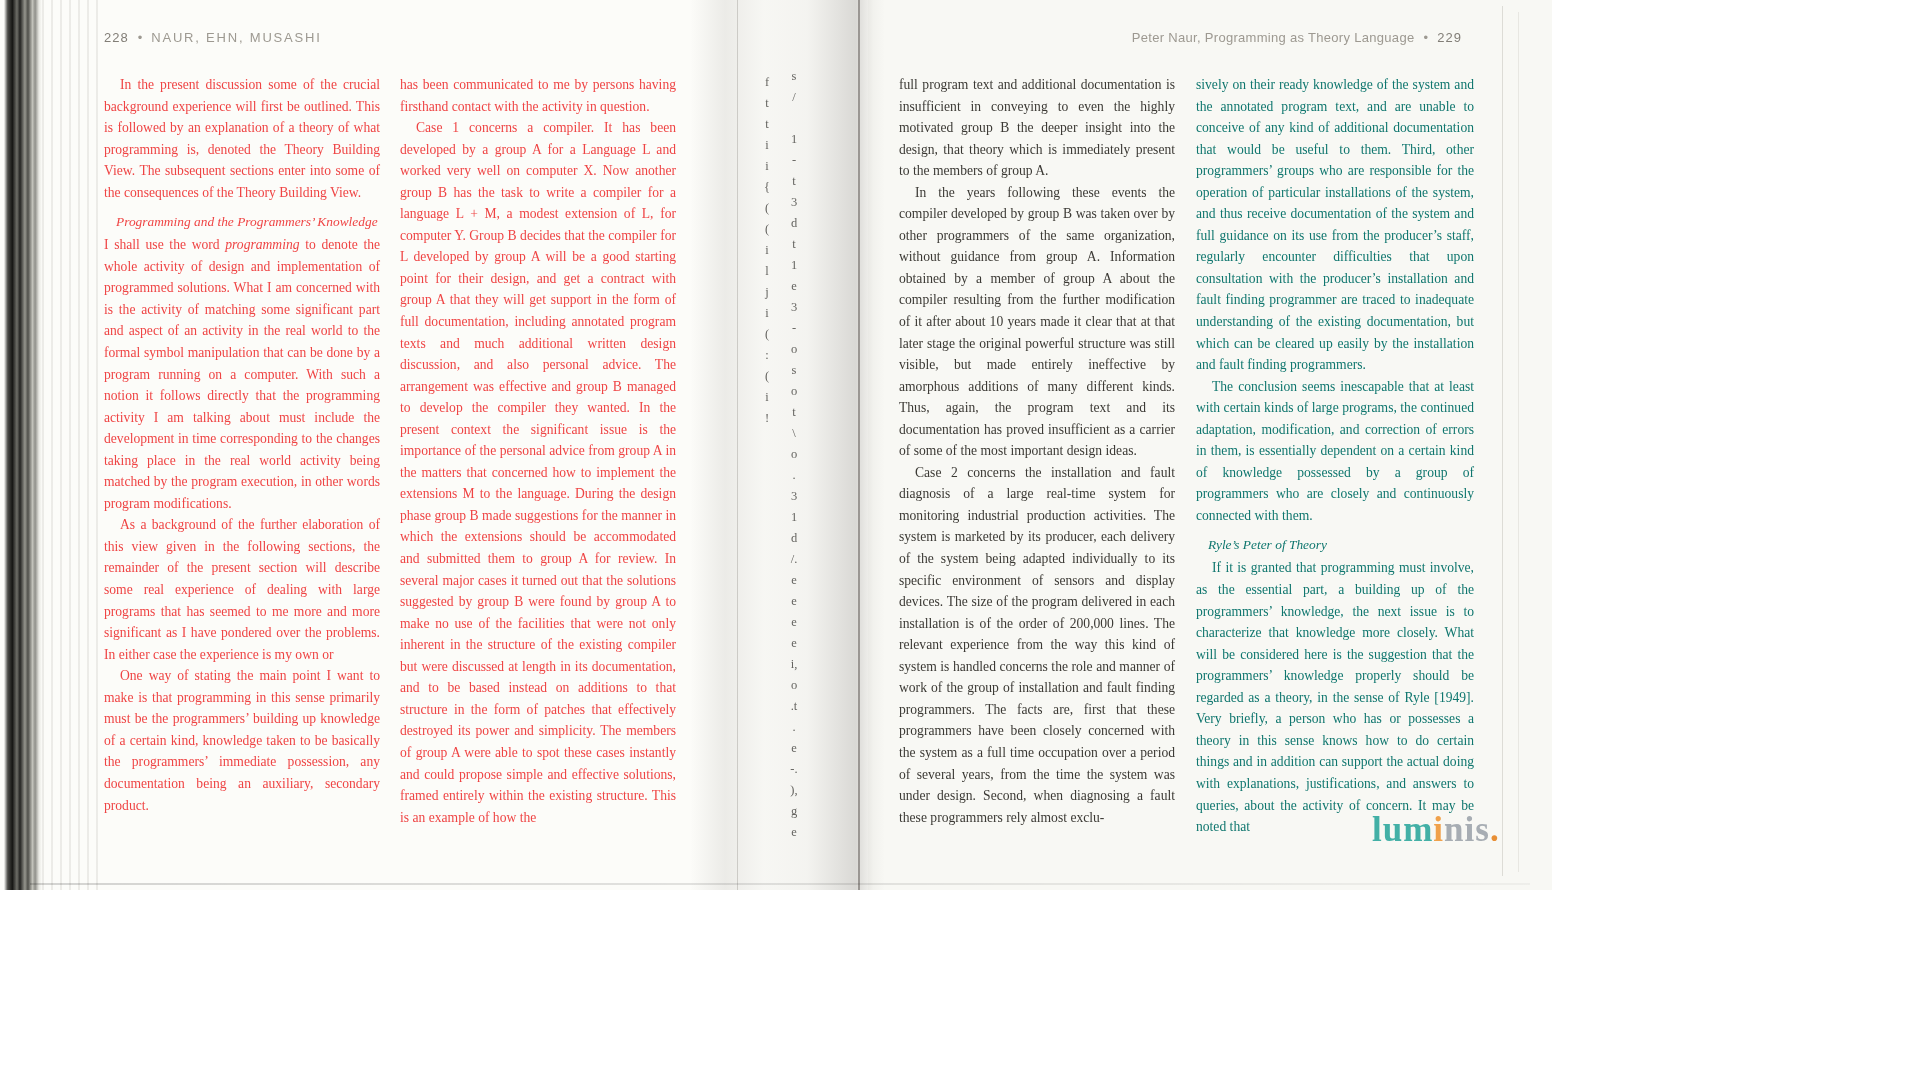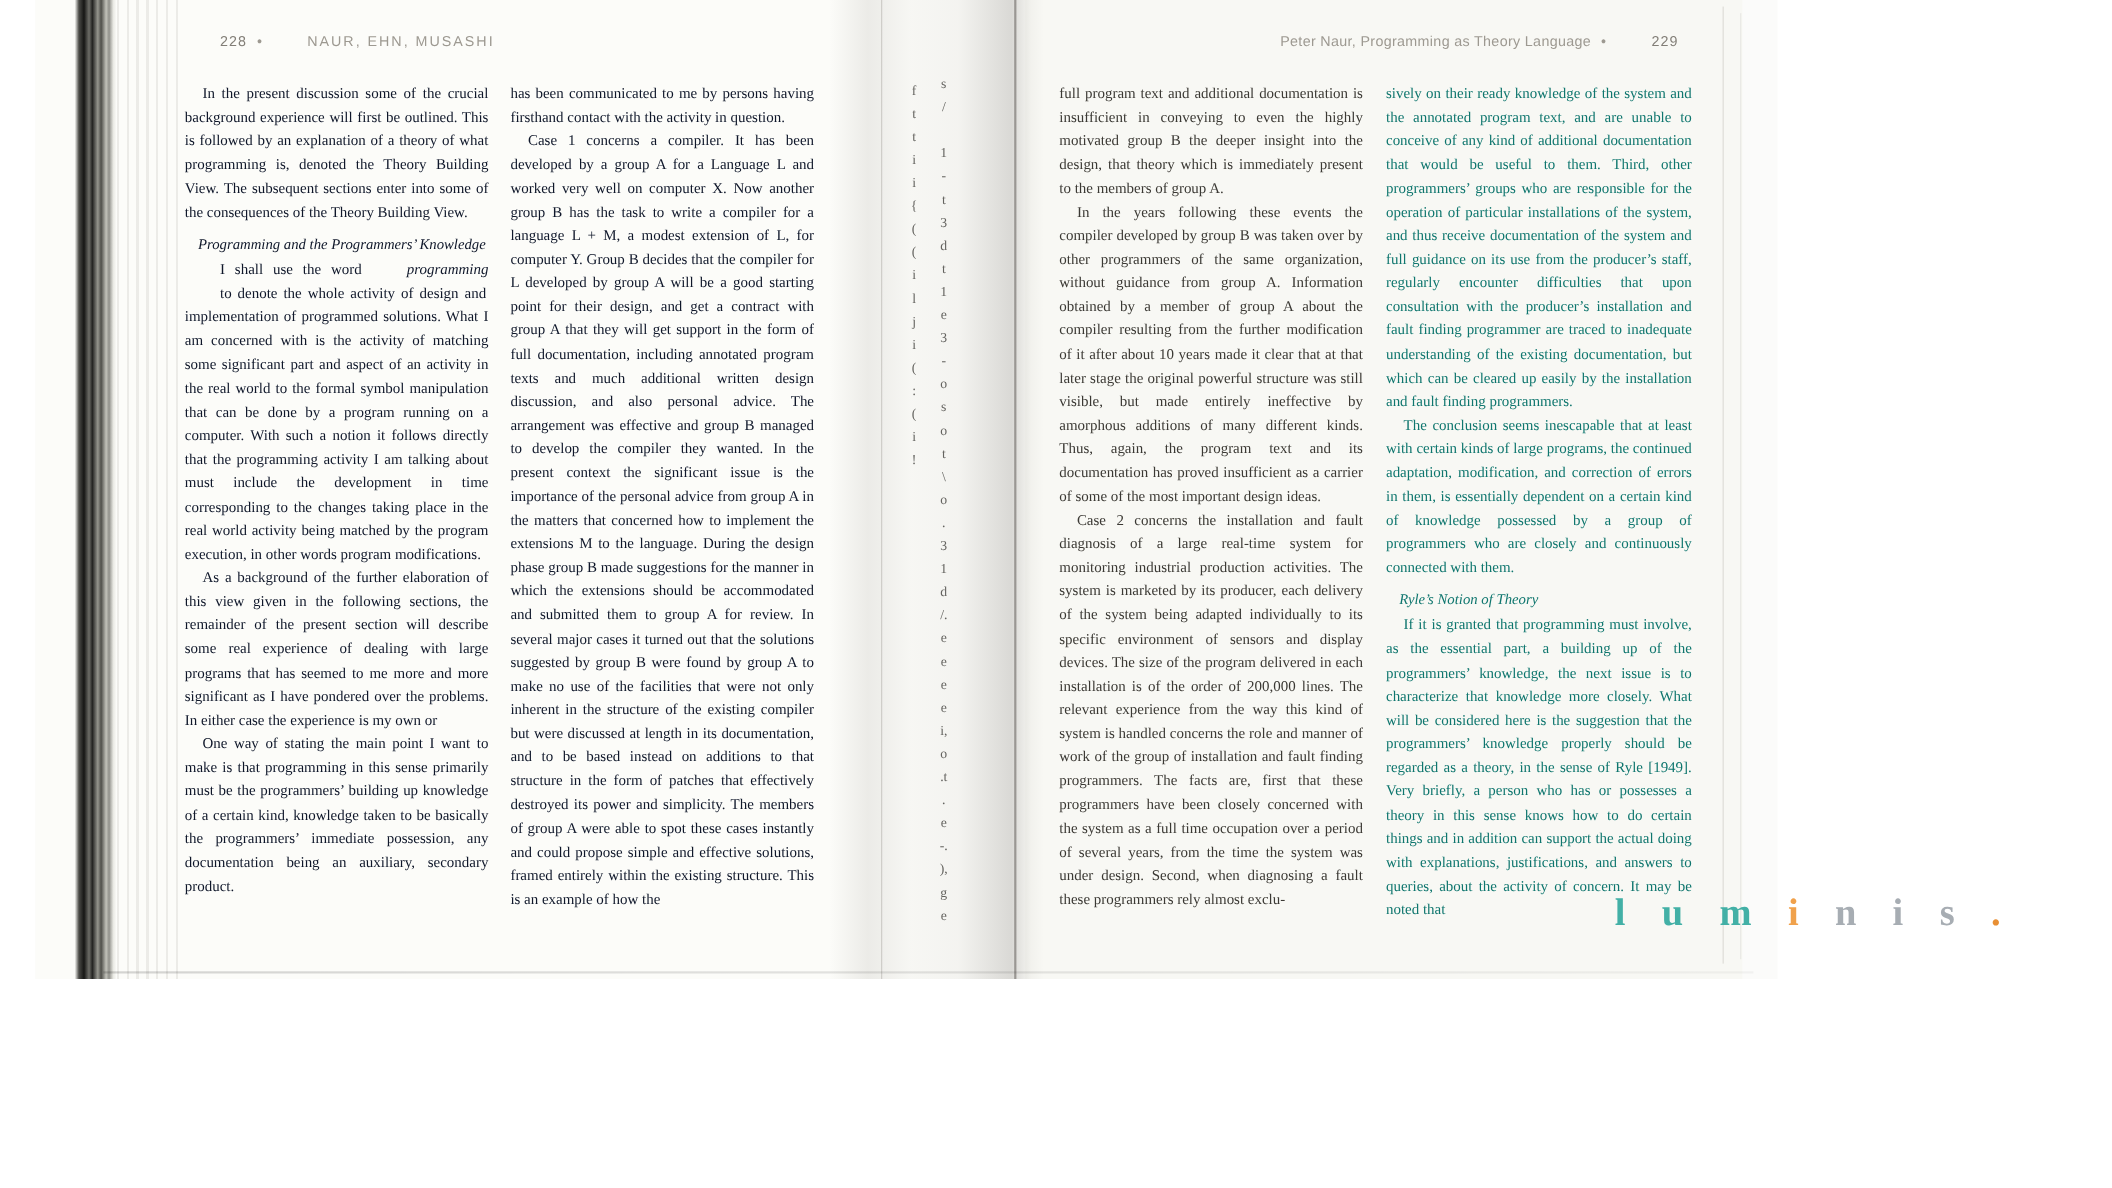--- a/index.html
+++ b/index.html
@@ -1,15 +1,15 @@
 <!DOCTYPE html>
 <html><head>
 <meta charset="utf-8">
 <style>
-  * { box-sizing: border-box; margin-left: 32px; }
+  * { box-sizing: border-box; }
   html, body { margin: 0; padding: 0; }
   body {
     width: 1920px; height: 1080px;
     background: #ffffff;
     font-family: "Liberation Serif", serif;
     overflow: hidden;
     position: relative;
   }
   .spread {
     position: absolute; top: 0; left: 0;
@@ -54,21 +54,21 @@
   .rh-left { left: 104px; }
   .rh .num { color: #827e77; letter-spacing: 1px; }
   .rh .dot { margin: 0 9px; color: #9d9991; }
   .rh-left .ttl { letter-spacing: 1.8px; }
   .rh-right { left: 880px; width: 582px; text-align: right; letter-spacing: 0.3px; }
   
   .col {
     position: absolute; top: 74px; width: 276px;
     text-align: justify;
     font-size: 13.6px; line-height: 21.55px;
-    color: #0f172a;
+    color: #ef4444;
   }
   .c1 { left: 104px; }
   .c2 { left: 400px; }
   .c3 { left: 899px; color: #3b3934; }
   .c4 { left: 1196px; width: 278px; color: #0f766e; }
   .col p { margin: 0; }
   .col p.ind { text-indent: 16px; }
   .sect {
     font-weight: normal; font-style: italic;
     font-size: 13.4px; line-height: 20px;
@@ -184,19 +184,19 @@
 
   <div class="col c3">
     <p>full program text and additional documentation is insufficient in conveying to even the highly motivated group B the deeper insight into the design, that theory which is immediately present to the members of group A.</p>
     <p class="ind">In the years following these events the compiler developed by group B was taken over by other programmers of the same organization, without guidance from group A. Information obtained by a member of group A about the compiler resulting from the further modification of it after about 10 years made it clear that at that later stage the original powerful structure was still visible, but made entirely ineffective by amorphous additions of many different kinds. Thus, again, the program text and its documentation has proved insufficient as a carrier of some of the most important design ideas.</p>
     <p class="ind">Case 2 concerns the installation and fault diagnosis of a large real-time system for monitoring industrial production activities. The system is marketed by its producer, each delivery of the system being adapted individually to its specific environment of sensors and display devices. The size of the program delivered in each installation is of the order of 200,000 lines. The relevant experience from the way this kind of system is handled concerns the role and manner of work of the group of installation and fault finding programmers. The facts are, first that these programmers have been closely concerned with the system as a full time occupation over a period of several years, from the time the system was under design. Second, when diagnosing a fault these programmers rely almost exclu-</p>
   </div>
 
   <div class="col c4">
     <p>sively on their ready knowledge of the system and the annotated program text, and are unable to conceive of any kind of additional documentation that would be useful to them. Third, other programmers’ groups who are responsible for the operation of particular installations of the system, and thus receive documentation of the system and full guidance on its use from the producer’s staff, regularly encounter difficulties that upon consultation with the producer’s installation and fault finding programmer are traced to inadequate understanding of the existing documentation, but which can be cleared up easily by the installation and fault finding programmers.</p>
     <p class="ind">The conclusion seems inescapable that at least with certain kinds of large programs, the continued adaptation, modification, and correction of errors in them, is essentially dependent on a certain kind of knowledge possessed by a group of programmers who are closely and continuously connected with them.</p>
-    <div class="sect">Ryle’s Notion of Theory</div>
+    <div class="sect">Ryle’s Peter of Theory</div>
     <p class="ind">If it is granted that programming must involve, as the essential part, a building up of the programmers’ knowledge, the next issue is to characterize that knowledge more closely. What will be considered here is the suggestion that the programmers’ knowledge properly should be regarded as a theory, in the sense of Ryle [1949]. Very briefly, a person who has or possesses a theory in this sense knows how to do certain things and in addition can support the actual doing with explanations, justifications, and answers to queries, about the activity of concern. It may be noted that</p>
   </div>
 
   <div class="logo"><span style="color: rgb(67, 176, 166);">l</span><span style="color: rgb(67, 176, 166);">u</span><span style="color: rgb(67, 176, 166);">m</span><span style="color: rgb(240, 161, 75);">i</span><span style="color: rgb(167, 173, 179);">n</span><span style="color: rgb(167, 173, 179);">i</span><span style="color: rgb(167, 173, 179);">s</span><span style="color: rgb(232, 143, 53);">.</span></div>
 
 </div>
 
 </body></html>

